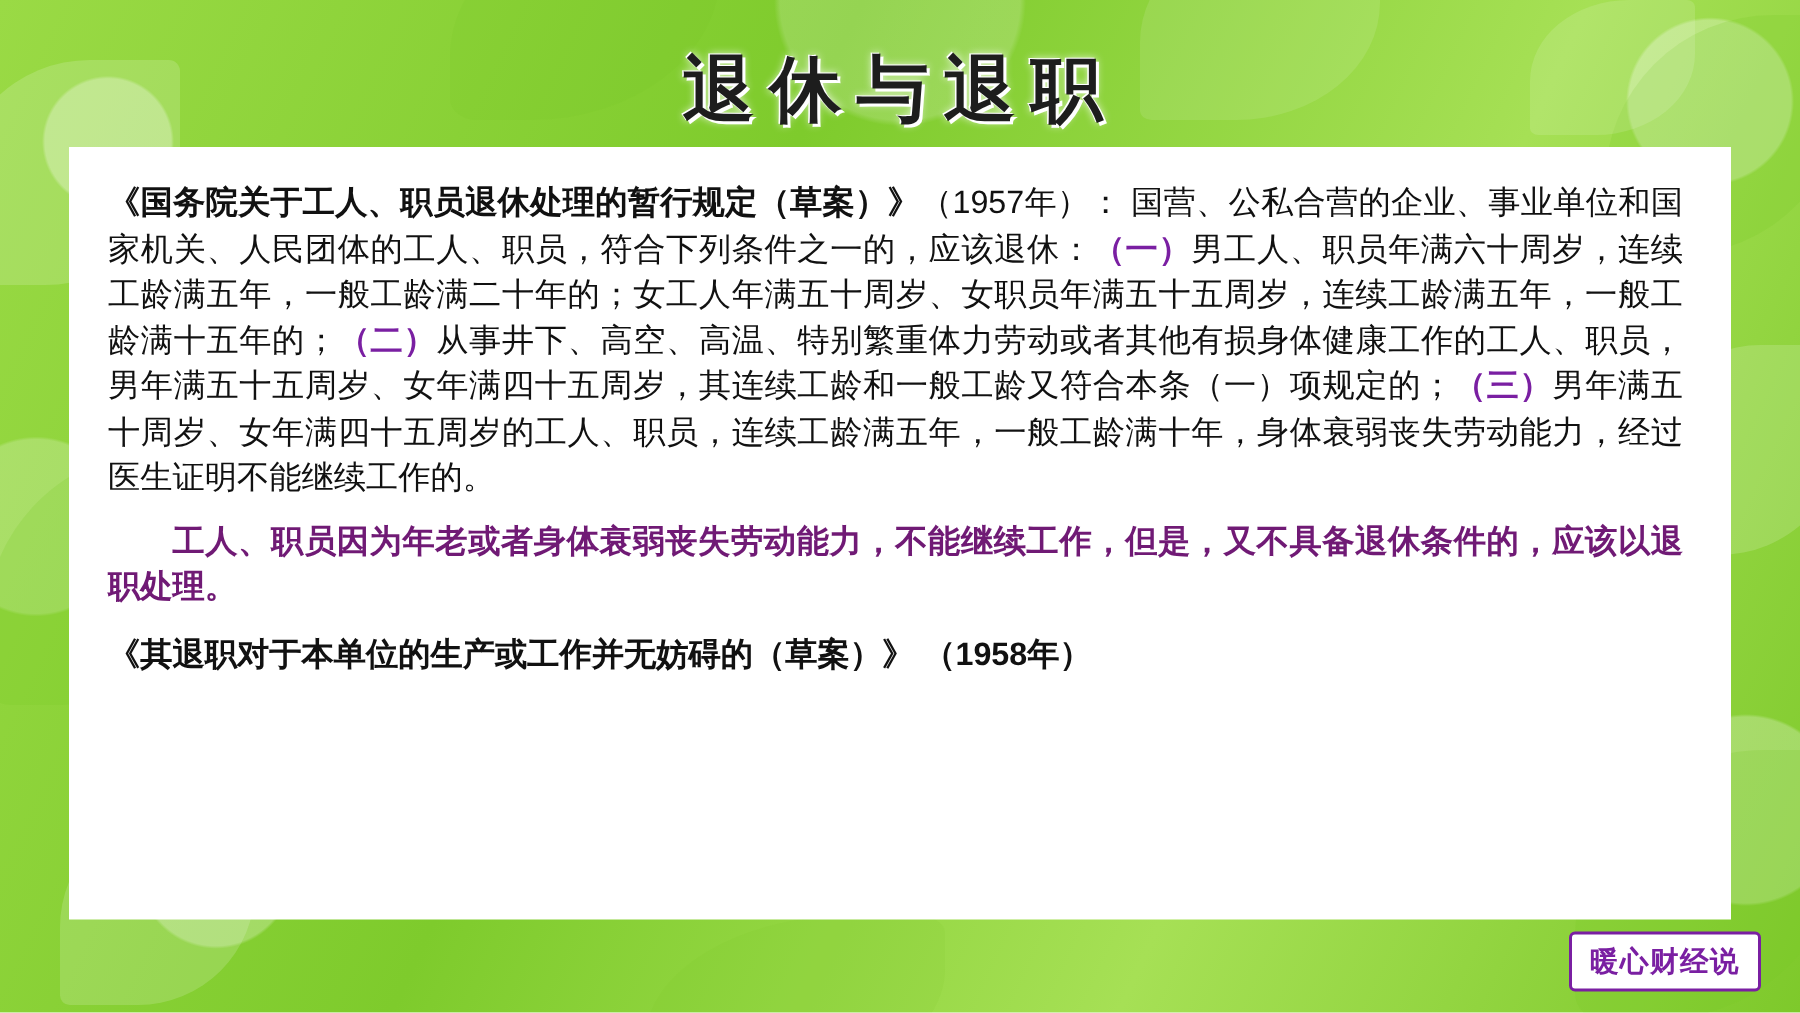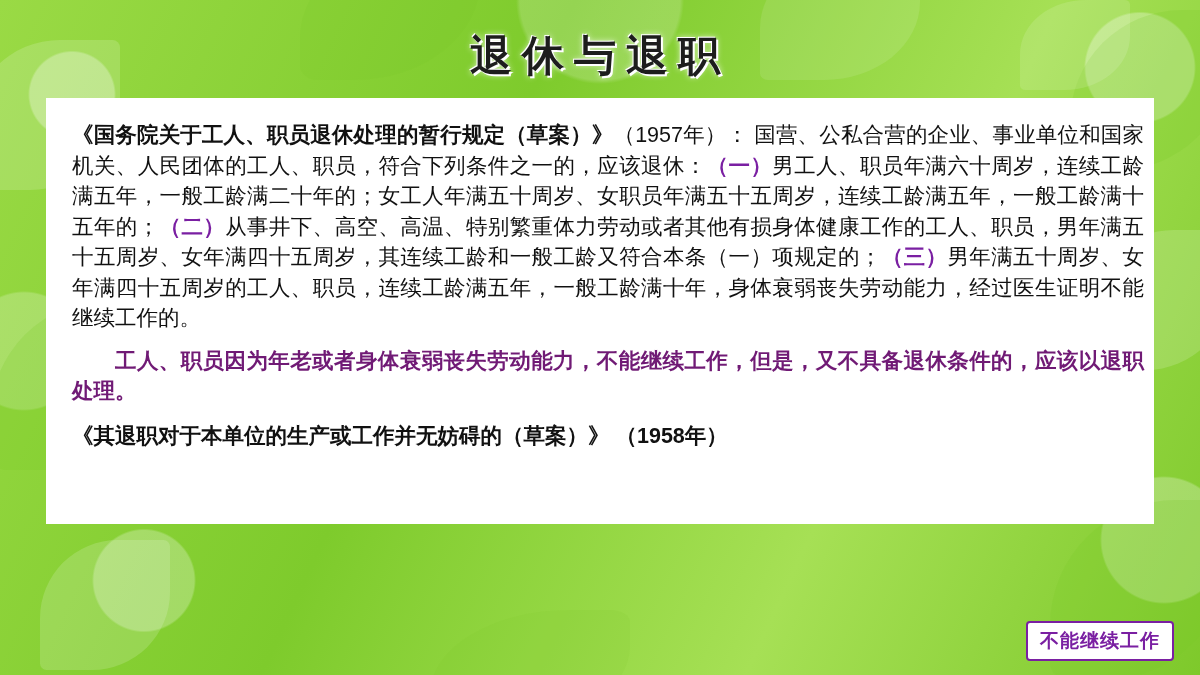--- a/index.html
+++ b/index.html
@@ -48,39 +48,39 @@
   .title-bar {
     position: absolute;
     top: 28px;
     left: 0;
     width: 1200px;
     text-align: center;
   }
   .title {
     display: inline-block;
     font-family: "DejaVu Serif", "Liberation Serif", serif;
-    font-size: 42px;
+    font-size: 48px;
     font-weight: bold;
     letter-spacing: 10px;
     color: #1d1d1d;
     text-shadow:
       2px 2px 0 #ffffff,
       -1px -1px 0 #ffffff,
       0 0 6px rgba(255,255,255,0.9);
   }
 
   .card {
     position: absolute;
     left: 46px;
     top: 98px;
     width: 1108px;
-    height: 426px;
+    height: 515px;
     background: #ffffff;
     box-sizing: border-box;
-    padding: 22px 10px 16px 26px;
+    padding: 22px 32px 16px 26px;
   }
 
   .para {
     font-size: 21.5px;
     line-height: 1.42;
     color: #111111;
     text-align: justify;
     margin: 0 0 10px 0;
     text-indent: 2em;
   }
@@ -154,15 +154,15 @@
     <p class="para p-red red">工人、职员因为年老或者身体衰弱丧失劳动能力，不能继续工作，但是，又不具备退休条件的，应该以退职处理。</p>
 
     <p class="para p-second-title">
       <span class="b">《其退职对于本单位的生产或工作并无妨碍的（草案）》</span>
       <span class="b">（1958年）</span>
     </p>
 
 
   </div>
 
-  <div class="logo">不能继续工作</div>
+  <div class="logo">暖心财经说</div>
 
 </div>
 
 </body></html>

